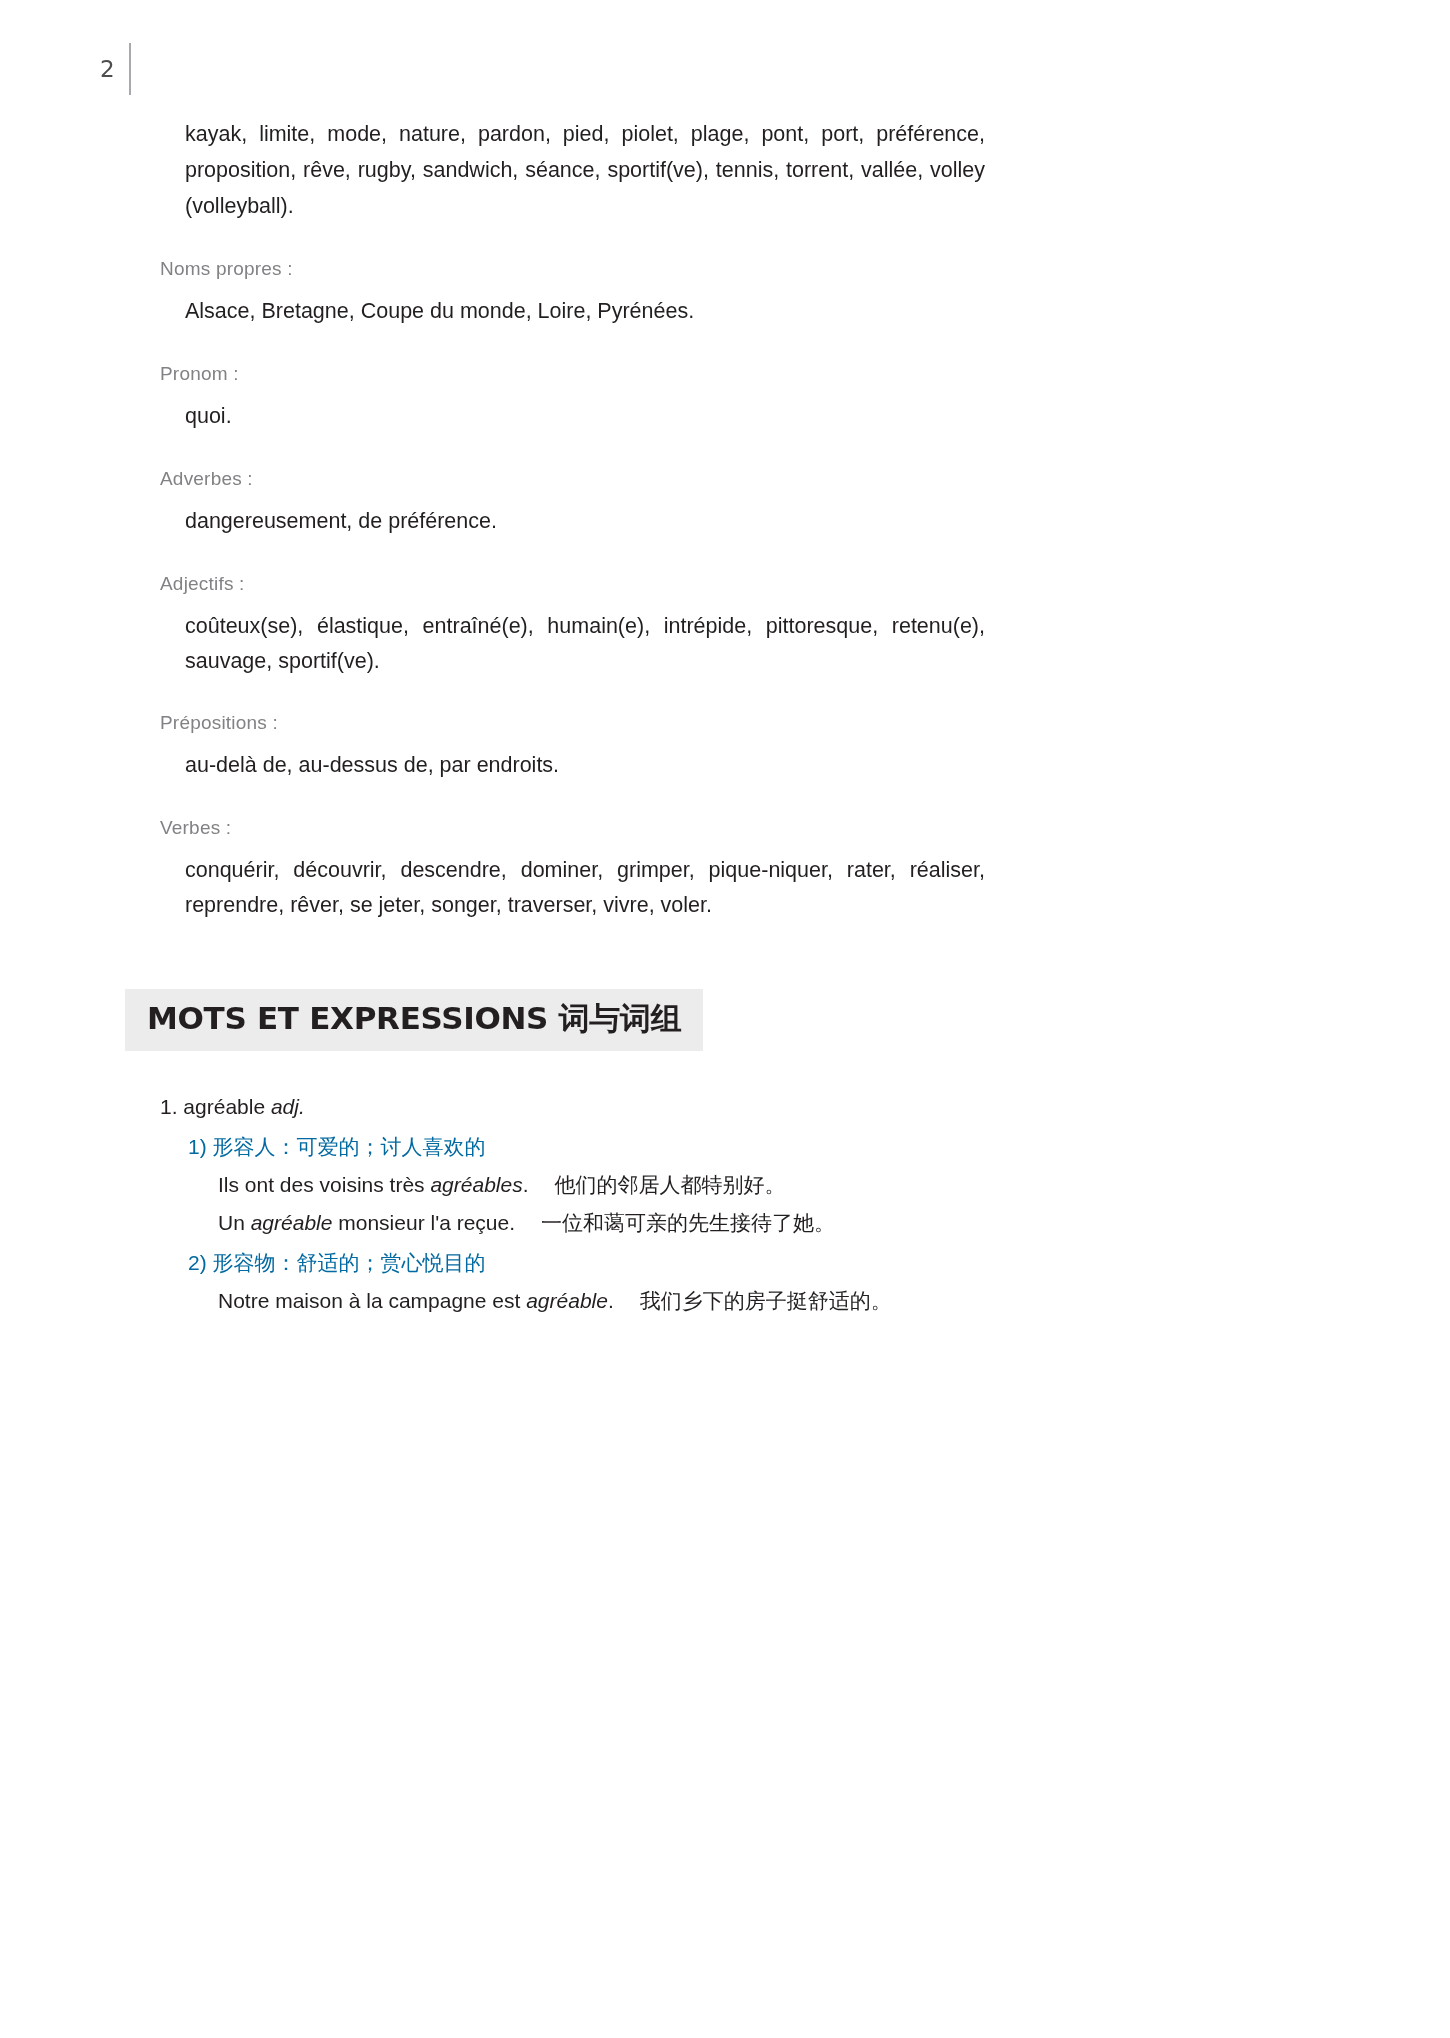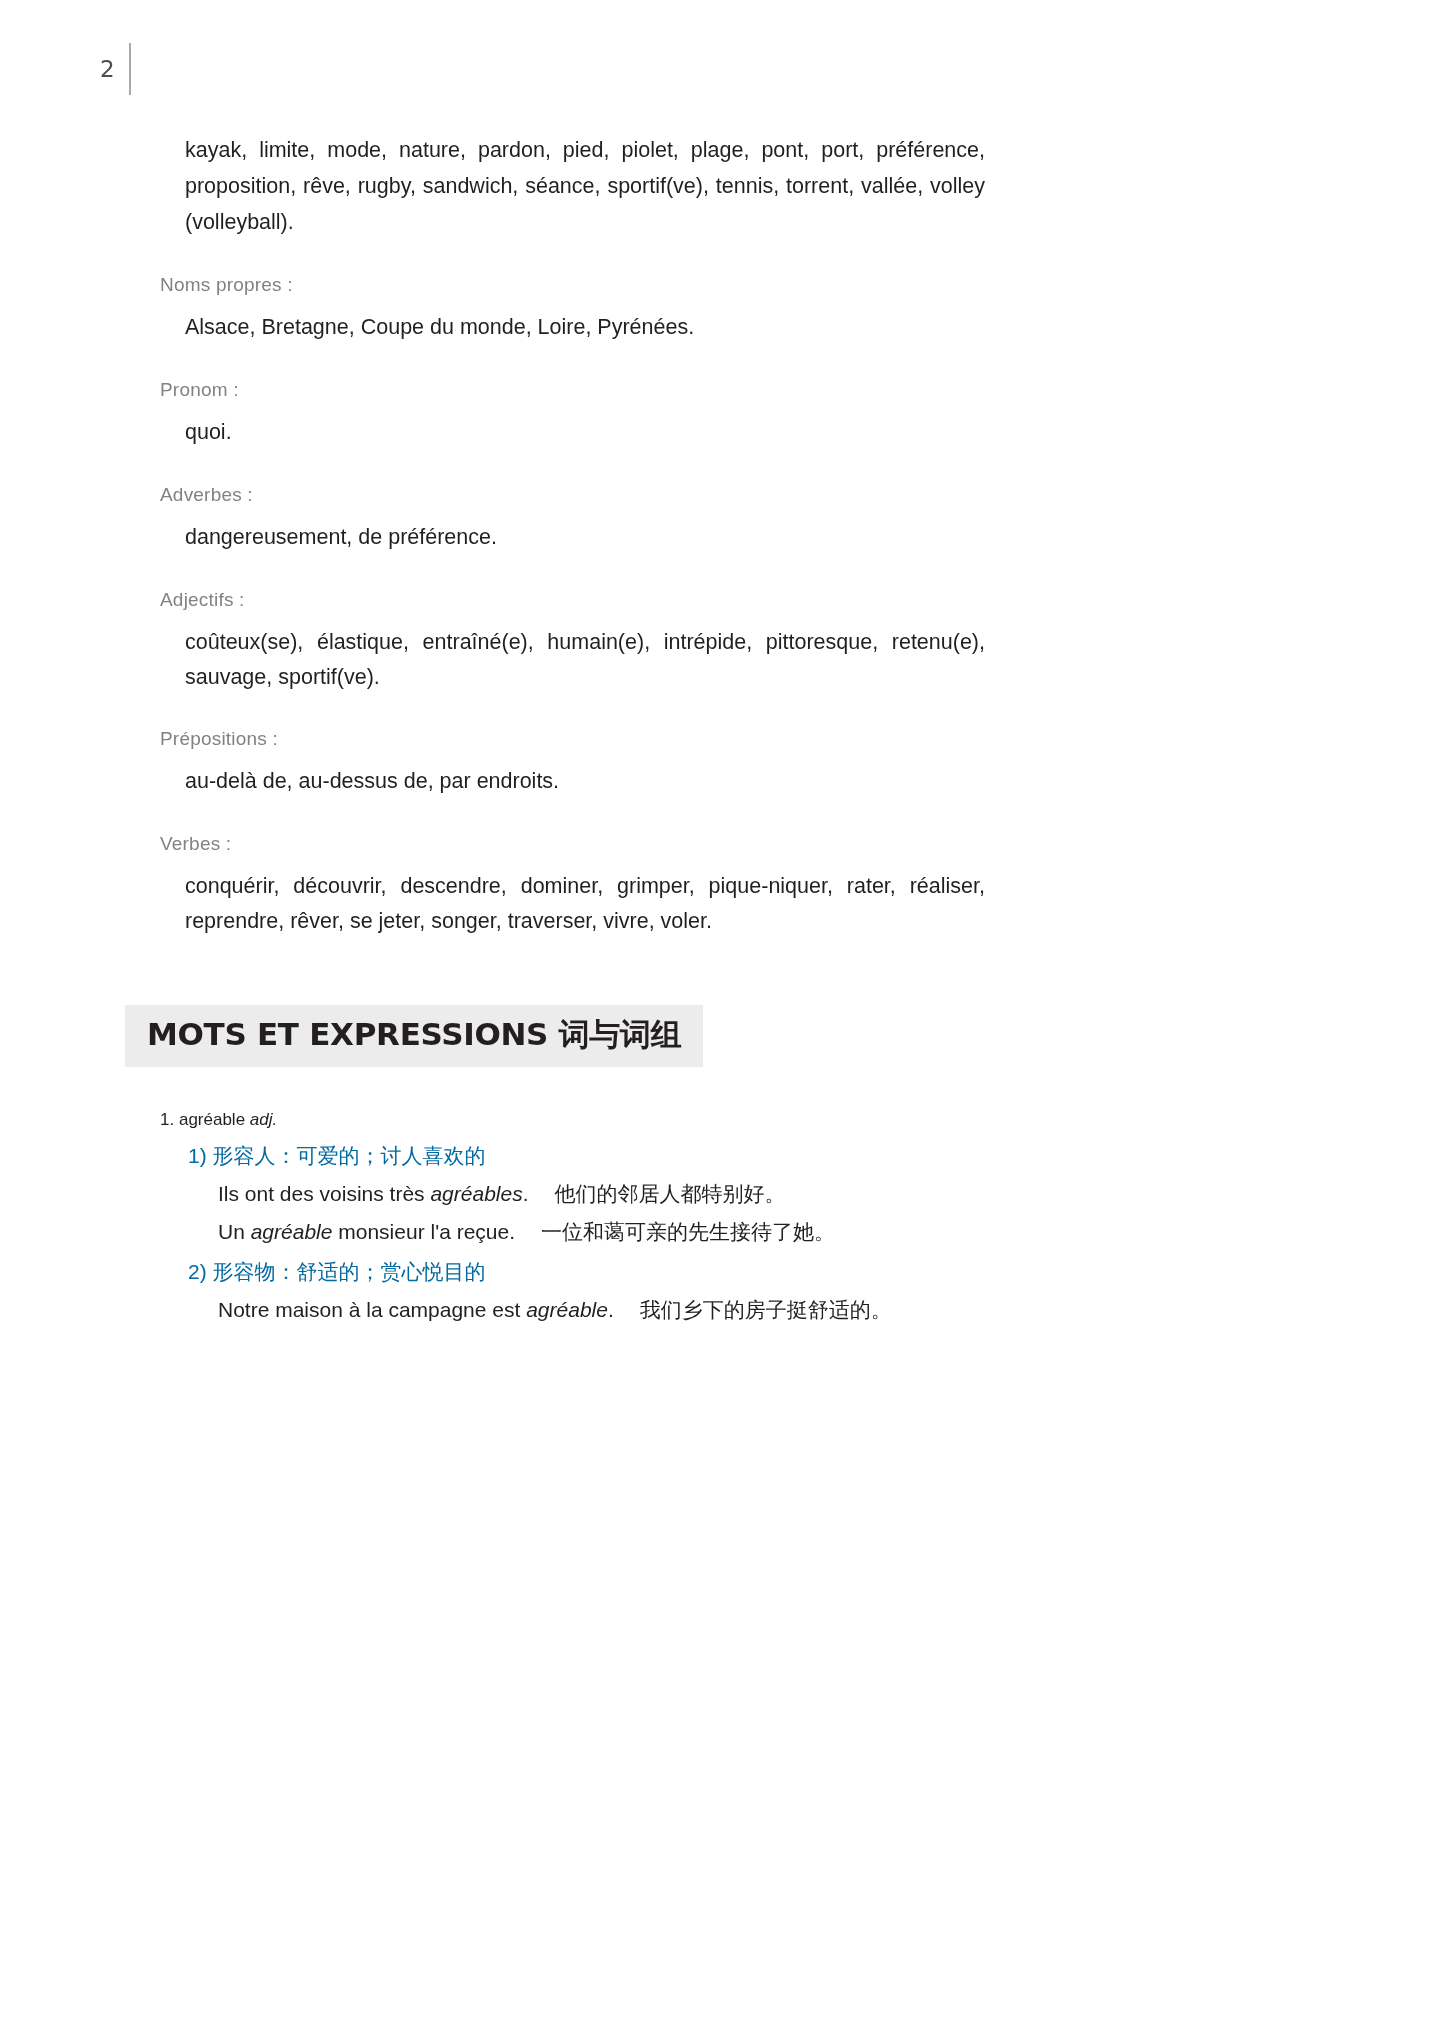--- a/index.html
+++ b/index.html
@@ -40,21 +40,21 @@
   .header-rule {
     width: 2px;
     height: 52px;
     background: #a7a9ac;
   }
 
   
   .content {
     position: absolute;
     left: 160px;
-    top: 132px;
+    top: 116px;
     width: 1150px;
   }
 
   .para {
     font-size: 21.5px;
     line-height: 1.68;
     color: #231f20;
     text-align: justify;
     margin: 0 0 6px 0;
     padding-left: 25px;
@@ -99,21 +99,21 @@
     letter-spacing: -0.3px;
     color: #231f20;
     white-space: nowrap;
   }
 
   
   .entry {
     margin-top: 40px;
   }
   .entry-head {
-    font-size: 17px;
+    font-size: 21px;
     line-height: 1.55;
     color: #231f20;
     padding-left: 0px;
     margin-top: 34px;
   }
   .entry-head .pos { font-style: italic; }
 
   .sense {
     font-size: 21px;
     line-height: 1.62;

